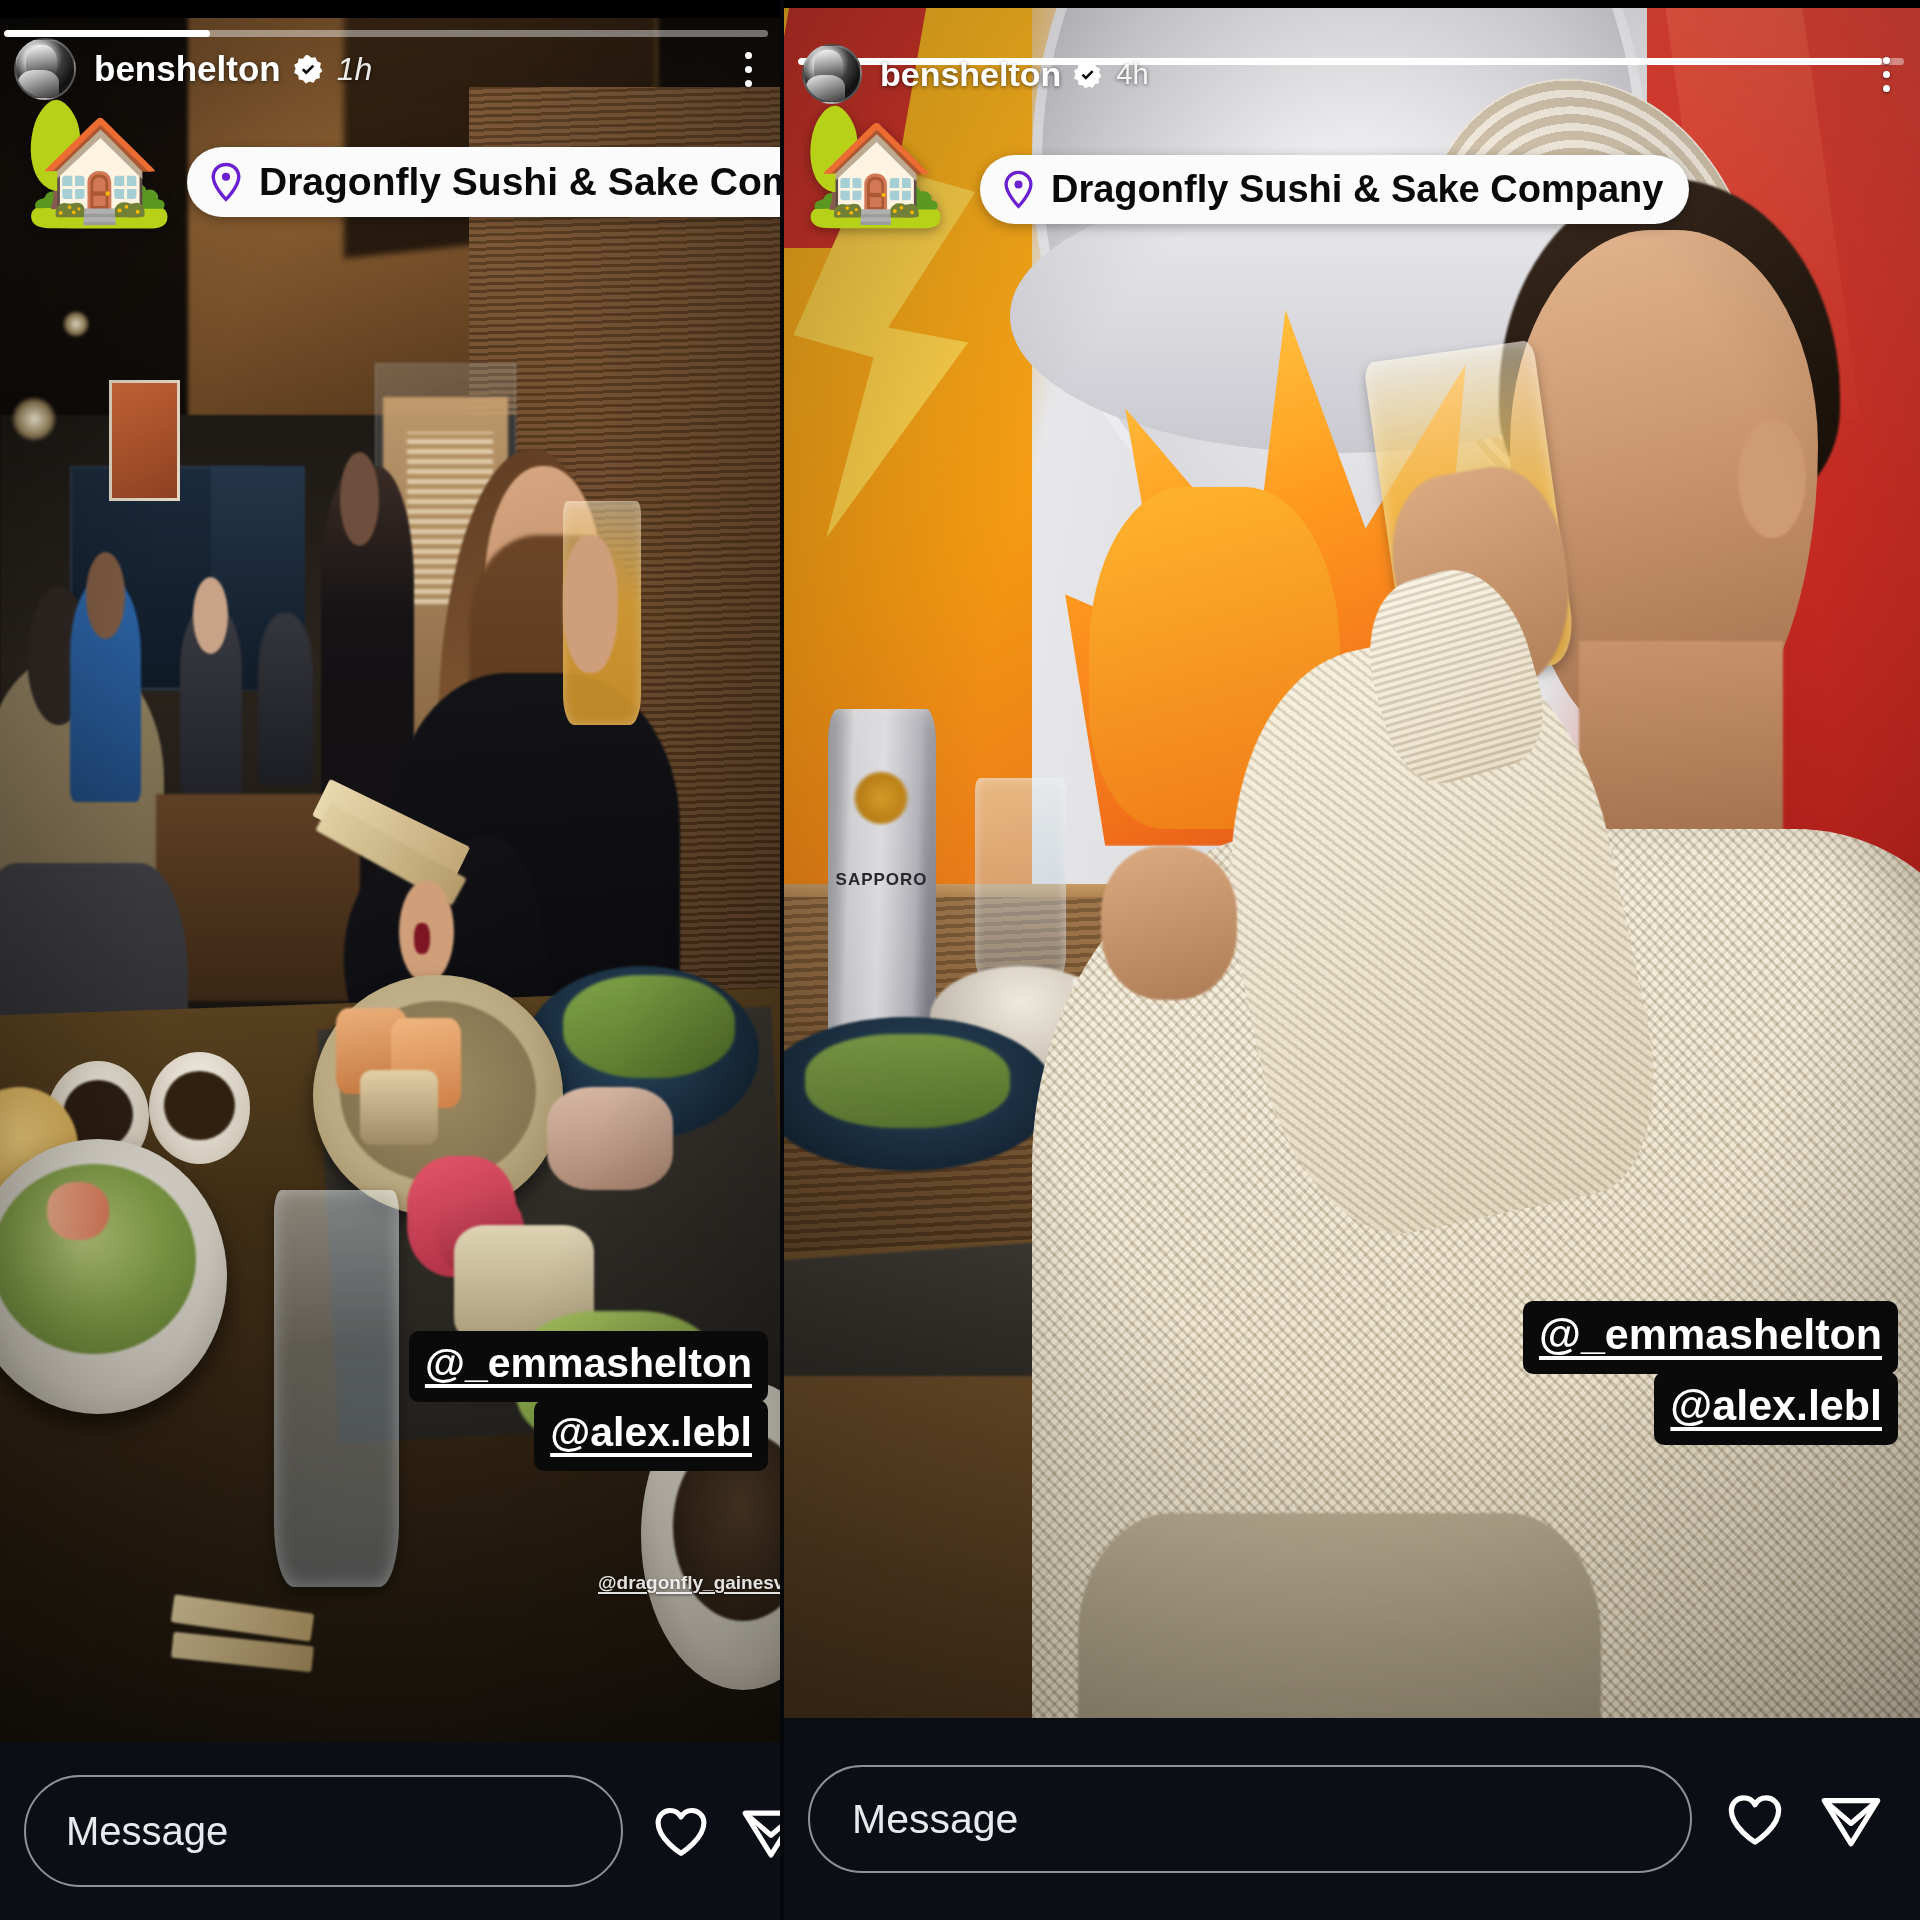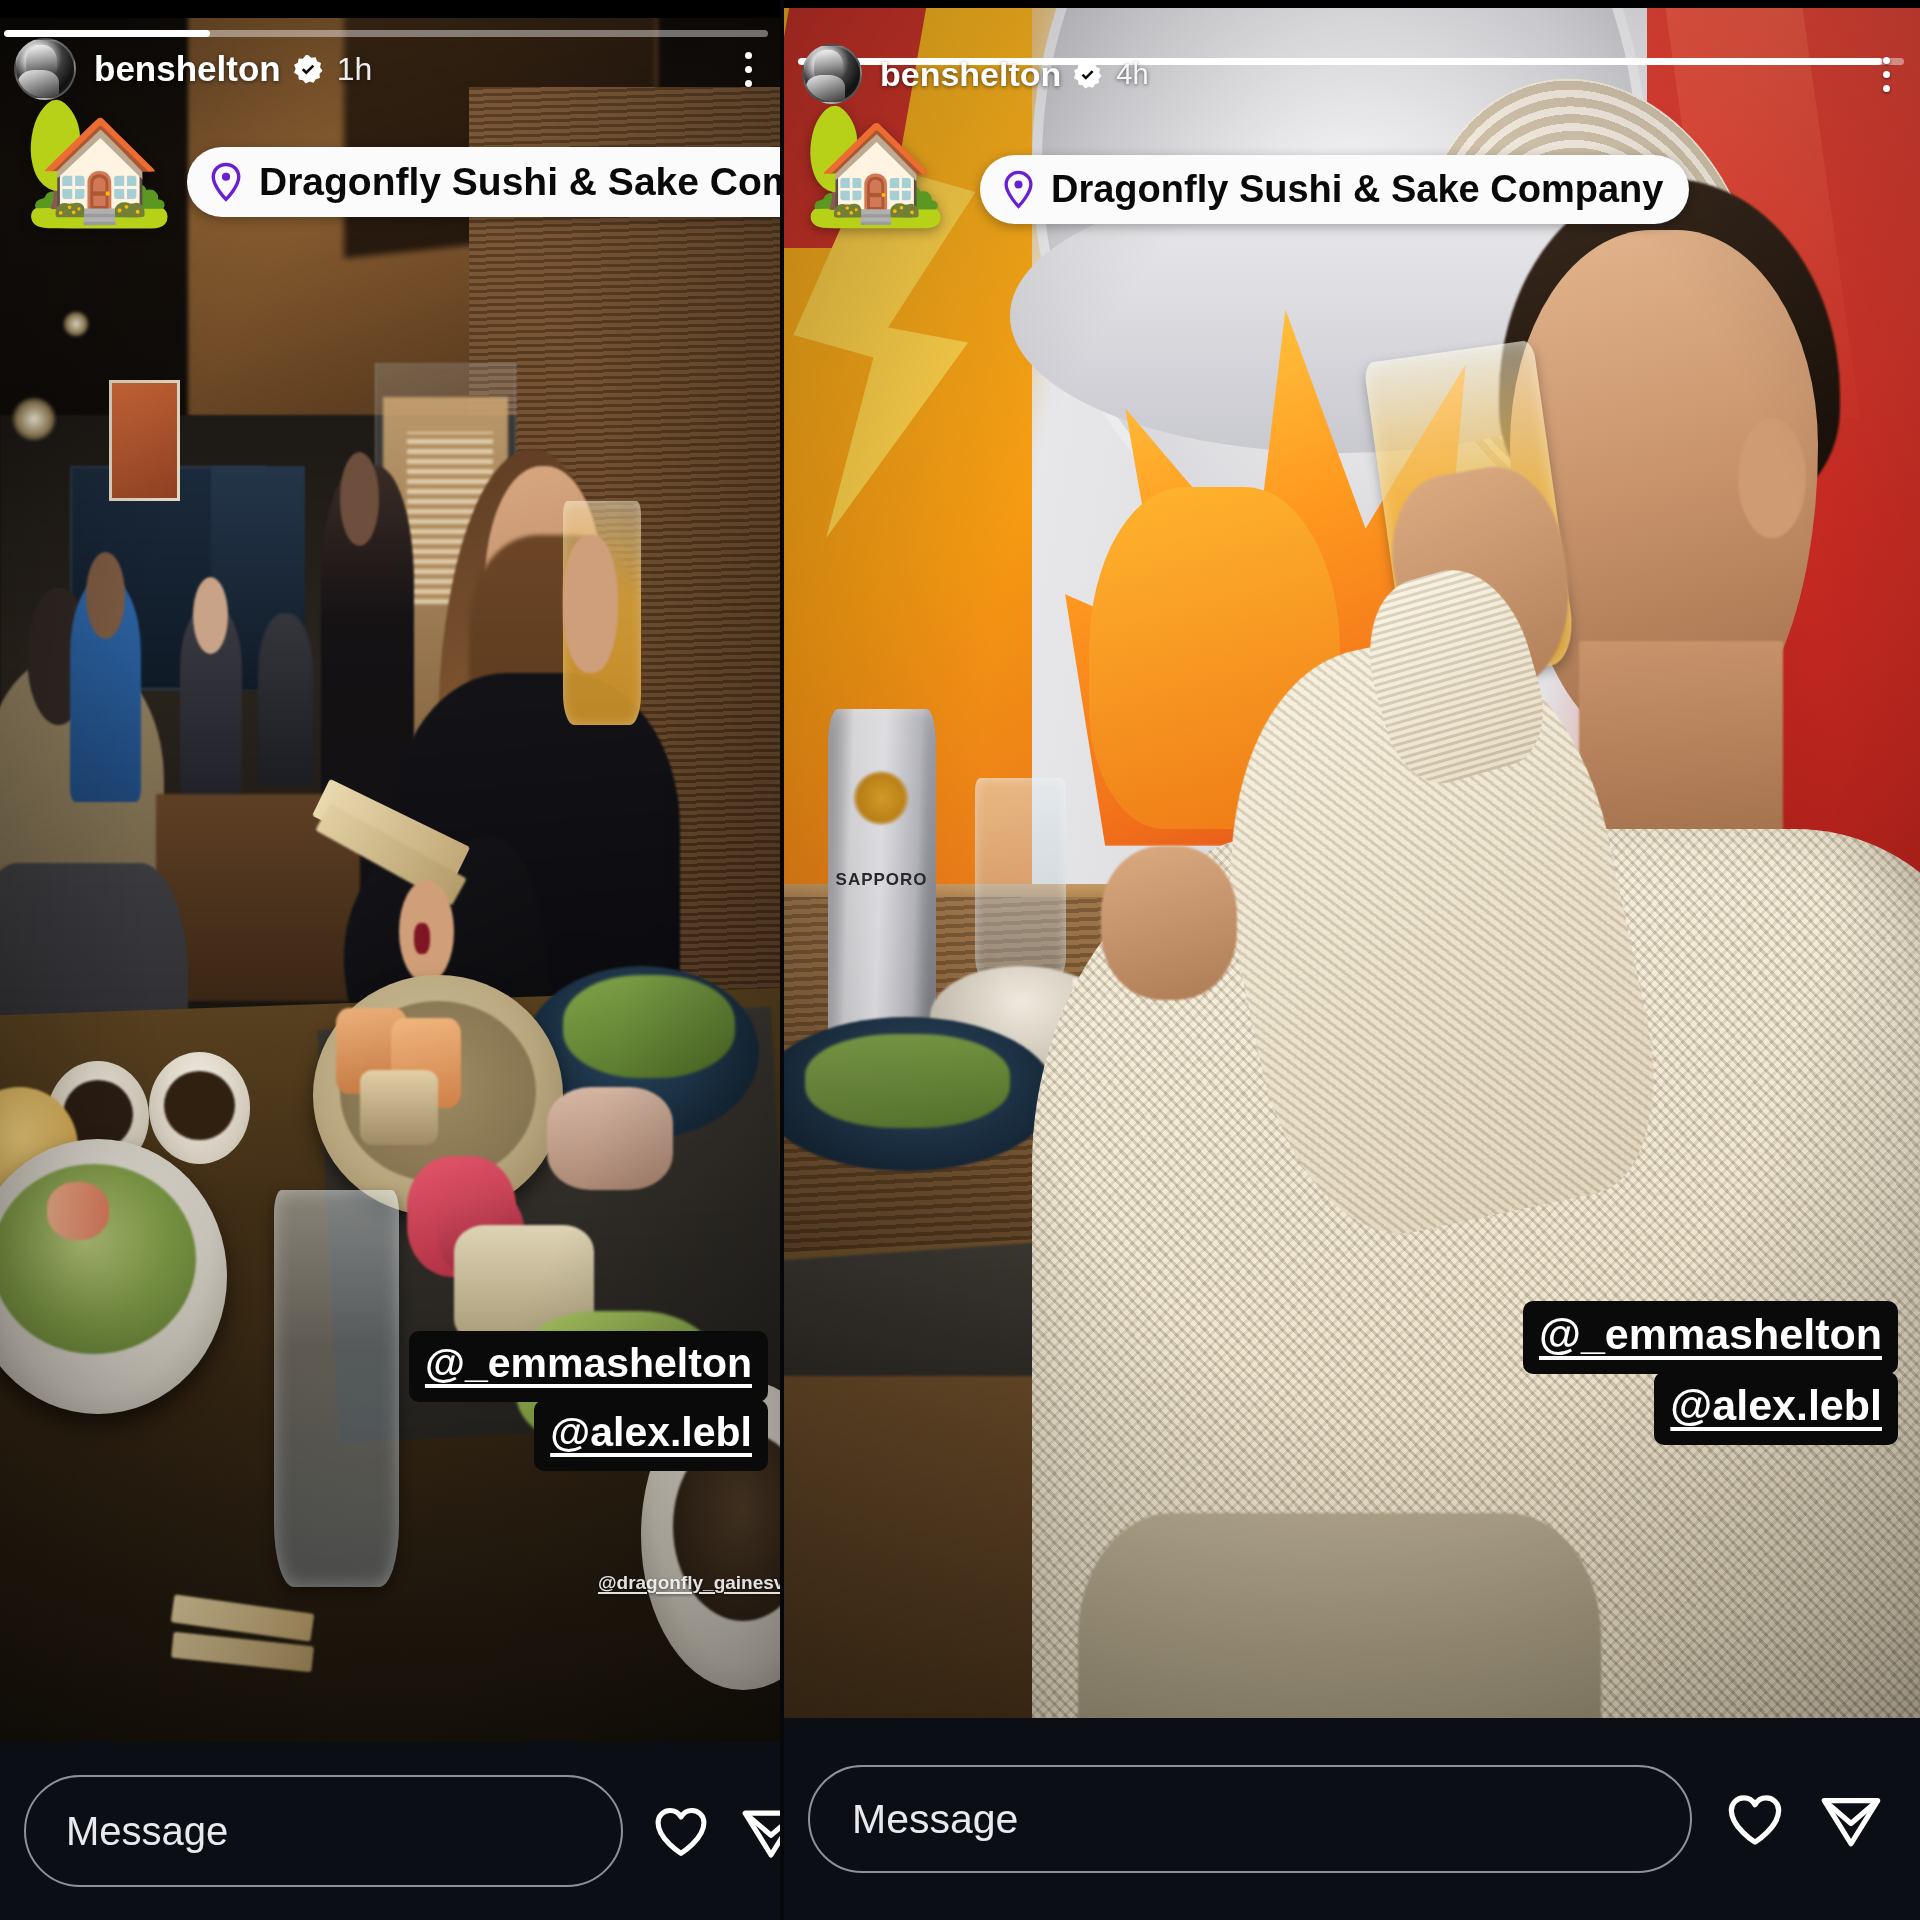--- a/index.html
+++ b/index.html
@@ -656,21 +656,21 @@
   .story.right .uname { font-size:34px; }
 
   .verified { margin-left:12px; flex:none; display:block; }
   .story.left  .verified { width:30px; height:30px; }
   .story.right .verified { width:29px; height:29px; }
 
   .ago {
     color:rgba(255,255,255,.92); margin-left:14px;
     text-shadow:0 1px 4px rgba(0,0,0,.6); white-space:nowrap;
   }
-  .story.left  .ago { font-size:32px; }
+  .story.left  .ago { font-size:32px;font-style:italic; }
   .story.right .ago { font-size:29px; }
 
   .kebab {
     margin-left:auto; display:flex; flex-direction:column;
     gap:7px; align-items:center; padding:6px 10px;
   }
   .kebab i {
     display:block; width:7px; height:7px; border-radius:50%;
     background:#fff; box-shadow:0 1px 3px rgba(0,0,0,.6);
   }

